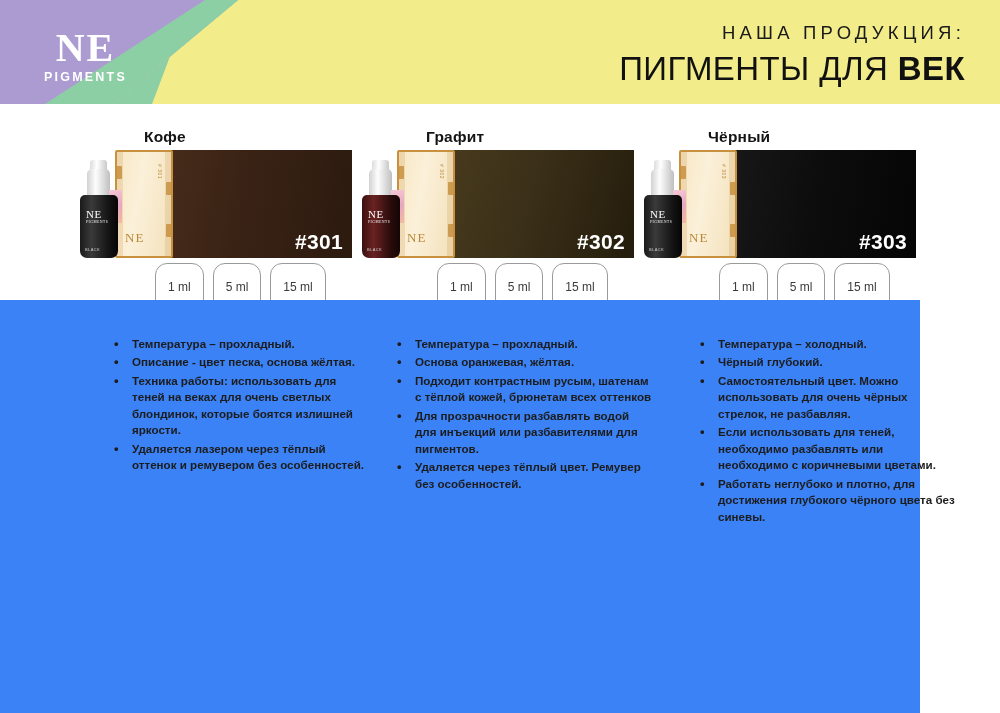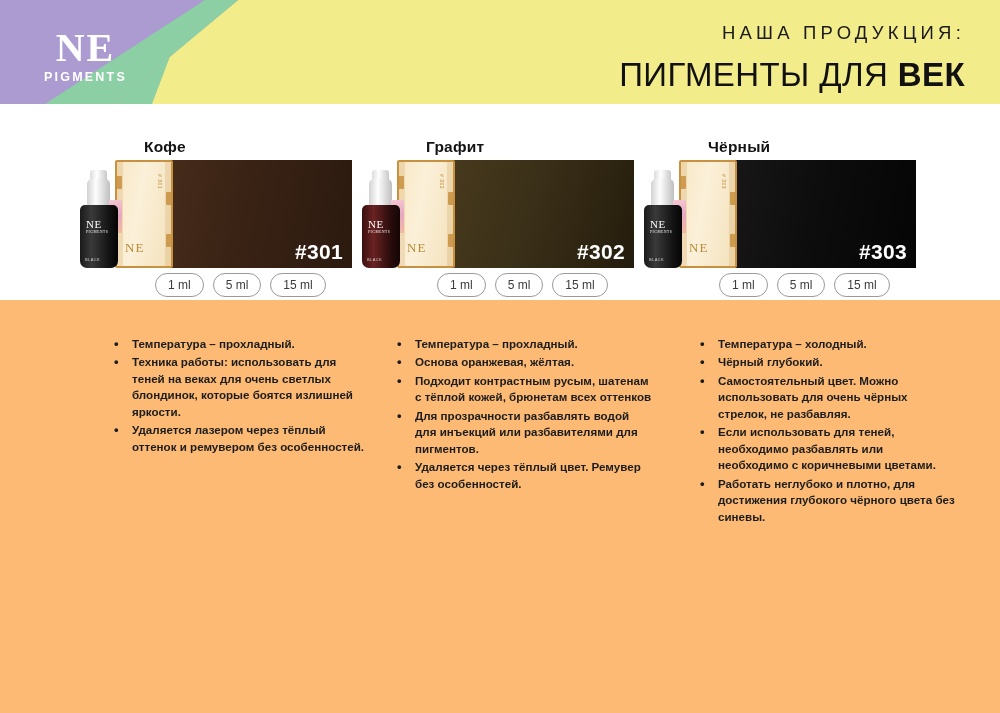--- a/index.html
+++ b/index.html
@@ -47,30 +47,30 @@
   }
   .hdr-text {
     position:absolute; right:35px; top:24px; text-align:right; z-index:5;
   }
   .hdr-kicker {
     font-size:18.5px; letter-spacing:4.2px; color:#1a1a1a;
     font-weight:400; line-height:1;text-align:right;
   }
   .hdr-title {
     font-size:33px; letter-spacing:0.4px; color:#111111;
-    font-weight:400; line-height:1; margin-top:15px; white-space:nowrap;
+    font-weight:400; line-height:1; margin-top:9px; white-space:nowrap;
   }
   .hdr-title b { font-weight:700; }
 
   
   .products {
     position:absolute; left:0; top:104px; width:1000px; height:196px;
     background:#ffffff;
   }
-  .card { position:absolute; top:12px; width:285px; height:245px; }
+  .card { position:absolute; top:2px; width:285px; height:245px; }
   .card-1 { left:75px; }
   .card-2 { left:357px; }
   .card-3 { left:639px; }
 
   .card-title {
     position:absolute; left:69px; top:22px;
     font-size:15.5px; font-weight:700; color:#141414;
     letter-spacing:0.2px;
   }
   .swatch {
@@ -146,28 +146,28 @@
     position:absolute; left:5px; bottom:6px;
     font-size:4px; color:#cfcfcf; letter-spacing:.4px;
   }
 
   .pills {
     position:absolute; left:80px; top:157px;
     display:flex; gap:9px;
   }
   .pill {
     border:1px solid #9a9a9a; border-radius:12px;
-    padding:2px 12px; font-size:12px; color:#3b3b3b;
+    padding:14px 12px; font-size:12px; color:#3b3b3b;
     background:#ffffff; line-height:1.5;
   }
 
   
   .descs {
-    position:absolute; left:0; top:300px; width:1000px; height:413px;
-    background:#fdba74;
+    position:absolute; left:0; top:300px; width:920px; height:413px;
+    background:#3b82f6;
   }
   .col { position:absolute; top:36px; width:260px; }
   .col-1 { left:110px; }
   .col-2 { left:393px; }
   .col-3 { left:696px; }
   .col ul { list-style:none; }
   .col li {
     position:relative; padding-left:22px; margin-bottom:2px;
     font-size:11.6px; line-height:1.42; color:#1c1c1c;
     font-weight:700;
@@ -297,20 +297,21 @@
       <span class="pill">5 ml</span>
       <span class="pill">15 ml</span>
     </div>
   </div>
 </div>
 
 <div class="descs">
   <div class="col col-1">
     <ul>
         <li>Температура – прохладный.</li>
+        <li>Описание - цвет песка, основа жёлтая.</li>
         <li>Техника работы: использовать для теней на веках для очень светлых блондинок, которые боятся излишней яркости.</li>
         <li>Удаляется лазером через тёплый оттенок и ремувером без особенностей.</li>
       </ul>
   </div>
   <div class="col col-2">
     <ul>
         <li>Температура – прохладный.</li>
         <li>Основа оранжевая, жёлтая.</li>
         <li>Подходит контрастным русым, шатенам с тёплой кожей, брюнетам всех оттенков</li>
         <li>Для прозрачности разбавлять водой для инъекций или разбавителями для пигментов.</li>

